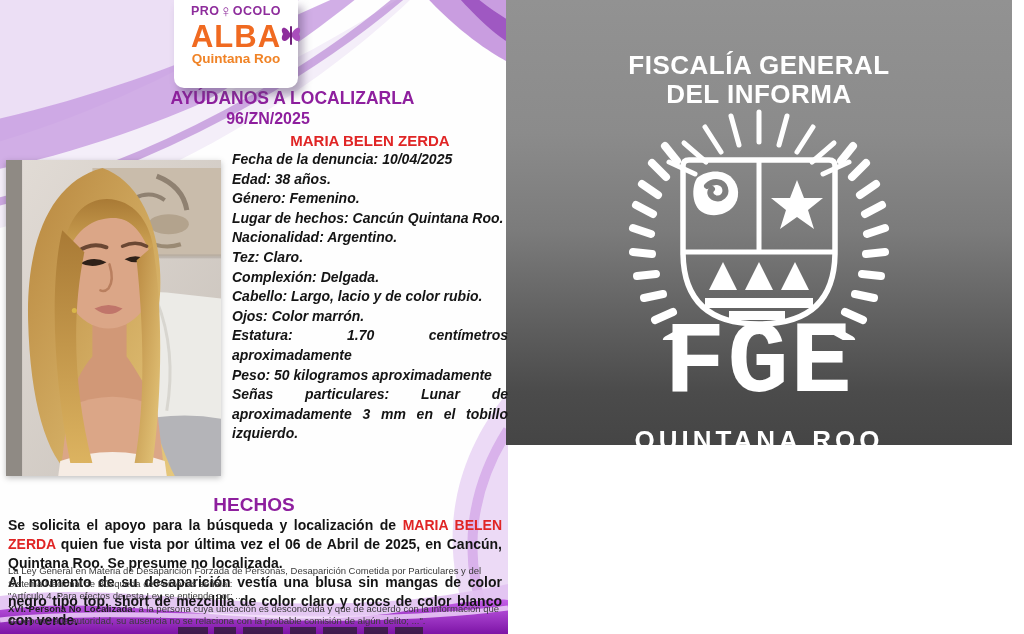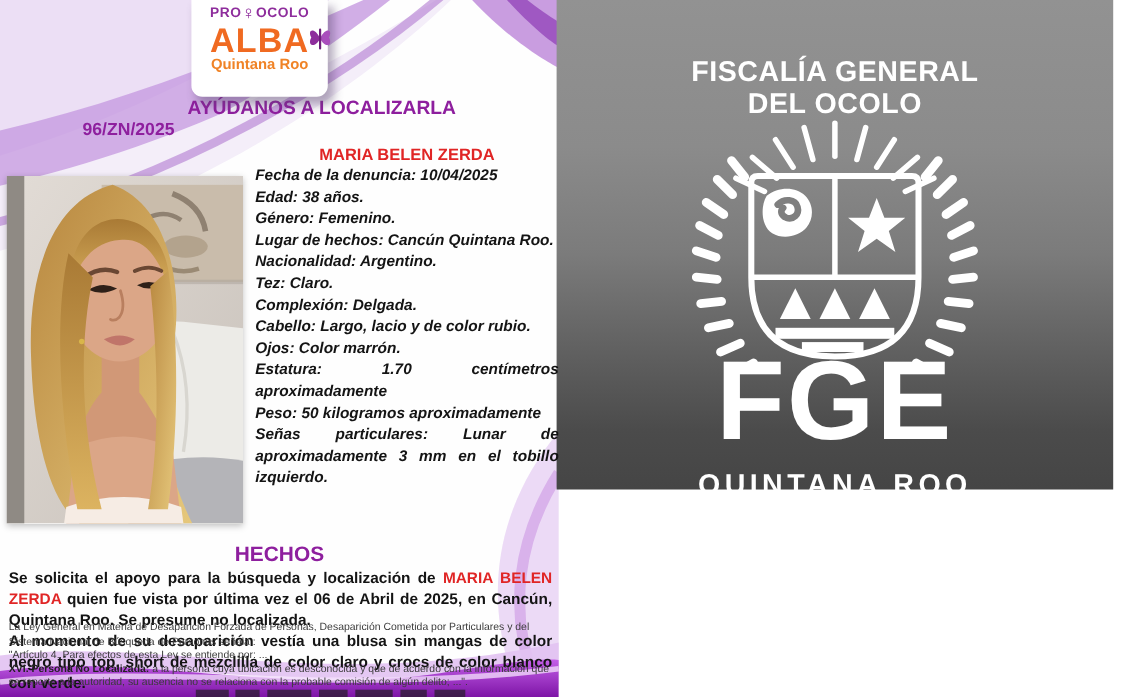--- a/index.html
+++ b/index.html
@@ -17,21 +17,21 @@
                box-shadow:5px 7px 9px rgba(92,70,110,.45); text-align:center; z-index:5; padding-top:2px;}
   .logo-line1 { font-size:12.5px; font-weight:bold; color:#8e2d9c; letter-spacing:.5px; }
   .fsym { font-size:17px; vertical-align:-2px; }
   .logo-alba { font-size:31px; font-weight:bold; color:#f06a21; letter-spacing:1px;
                line-height:30px; position:relative; display:inline-block;text-align:center; }
   .bfly { position:absolute; right:-22px; top:0px; width:24px; height:26px; }
   .logo-region { font-size:13.5px; font-weight:bold; color:#f08326; line-height:14px; }
 
   .help-title { position:absolute; left:75px; top:88px; width:435px; text-align:center;
                 font-size:17.5px; font-weight:bold; color:#8e1f9e; z-index:4;}
-  .case-number { position:absolute; left:75px; top:110px; width:386px; text-align:left;
+  .case-number { position:absolute; left:75px; top:110px; width:386px; text-align:center;
                  font-size:16px; font-weight:bold; color:#8e1f9e; z-index:4;}
   .person-name { position:absolute; left:232px; top:132px; width:276px; text-align:center;
                  font-size:15px; font-weight:bold; color:#e02525; z-index:4;}
 
   .photo { position:absolute; left:6px; top:160px; width:215px; height:316px;
            box-shadow:0 2px 6px rgba(0,0,0,.25); z-index:3; }
   .photo svg { display:block; width:100%; height:100%; }
 
   .details { position:absolute; left:232px; top:150px; width:276px; z-index:4;
              font-size:14px; font-weight:bold; color:#141414; line-height:19.6px;font-style:italic; }
@@ -50,21 +50,21 @@
   .legal b { color:#222; }
 
   
   .fge-panel { position:absolute; left:506px; top:0; width:506px; height:445px;
                background:linear-gradient(180deg,#929292 0%,#8b8b8b 30%,#7b7b7b 52%,
                                           #606060 72%,#4b4b4b 88%,#454545 100%); }
   .fge-line { position:absolute; left:0; width:100%; text-align:center; color:#ffffff;
               font-weight:bold; }
   .agency1 { top:50px; font-size:26px; letter-spacing:.5px; }
   .agency2 { top:79px; font-size:26px; letter-spacing:.5px; }
-  .acronym { top:314px; font-size:102px; letter-spacing:2px; line-height:100px;}
+  .acronym { top:314px; font-size:102px; letter-spacing:2px; line-height:100px;font-family:Liberation Mono, monospace;}
   .state   { top:425px; font-size:26px; letter-spacing:4px; }
   .announce{ top:478px; font-size:55px; letter-spacing:9px; }
   .emblem { position:absolute; left:50%; top:108px; transform:translateX(-50%);
             width:340px; height:232px; }
 </style>
 </head>
 <body>
 
 <div class="stage">
 
@@ -201,21 +201,21 @@
 
     <div class="legal">
       <p>La Ley General en Materia de Desaparición Forzada de Personas, Desaparición Cometida por Particulares y del Sistema Nacional de Búsqueda de Personas señala :</p>
       <p>"Artículo 4. Para efectos de esta Ley se entiende por: ...</p>
       <p><b>XVI. Persona No Localizada:</b><span> a la persona cuya ubicación es desconocida y que de acuerdo con la información que se reporte a la autoridad, su ausencia no se relaciona con la probable comisión de algún delito; ...".</span></p>
     </div>
   </div>
 
   <div class="fge-panel">
     <div class="fge-line agency1">FISCALÍA GENERAL</div>
-    <div class="fge-line agency2">DEL OCOLO</div>
+    <div class="fge-line agency2">DEL INFORMA</div>
 
     <svg class="emblem" viewBox="0 0 340 232">
       <g stroke="#ffffff" stroke-width="5" stroke-linecap="round">
 
         <path d="M170,34 V4"></path>
           <path d="M150,37 L142,8"></path>
           <path d="M190,37 L198,8"></path>
         <path d="M132,44 L116,19"></path>
           <path d="M208,44 L224,19"></path>
         <path d="M117,54 L95,35"></path>

